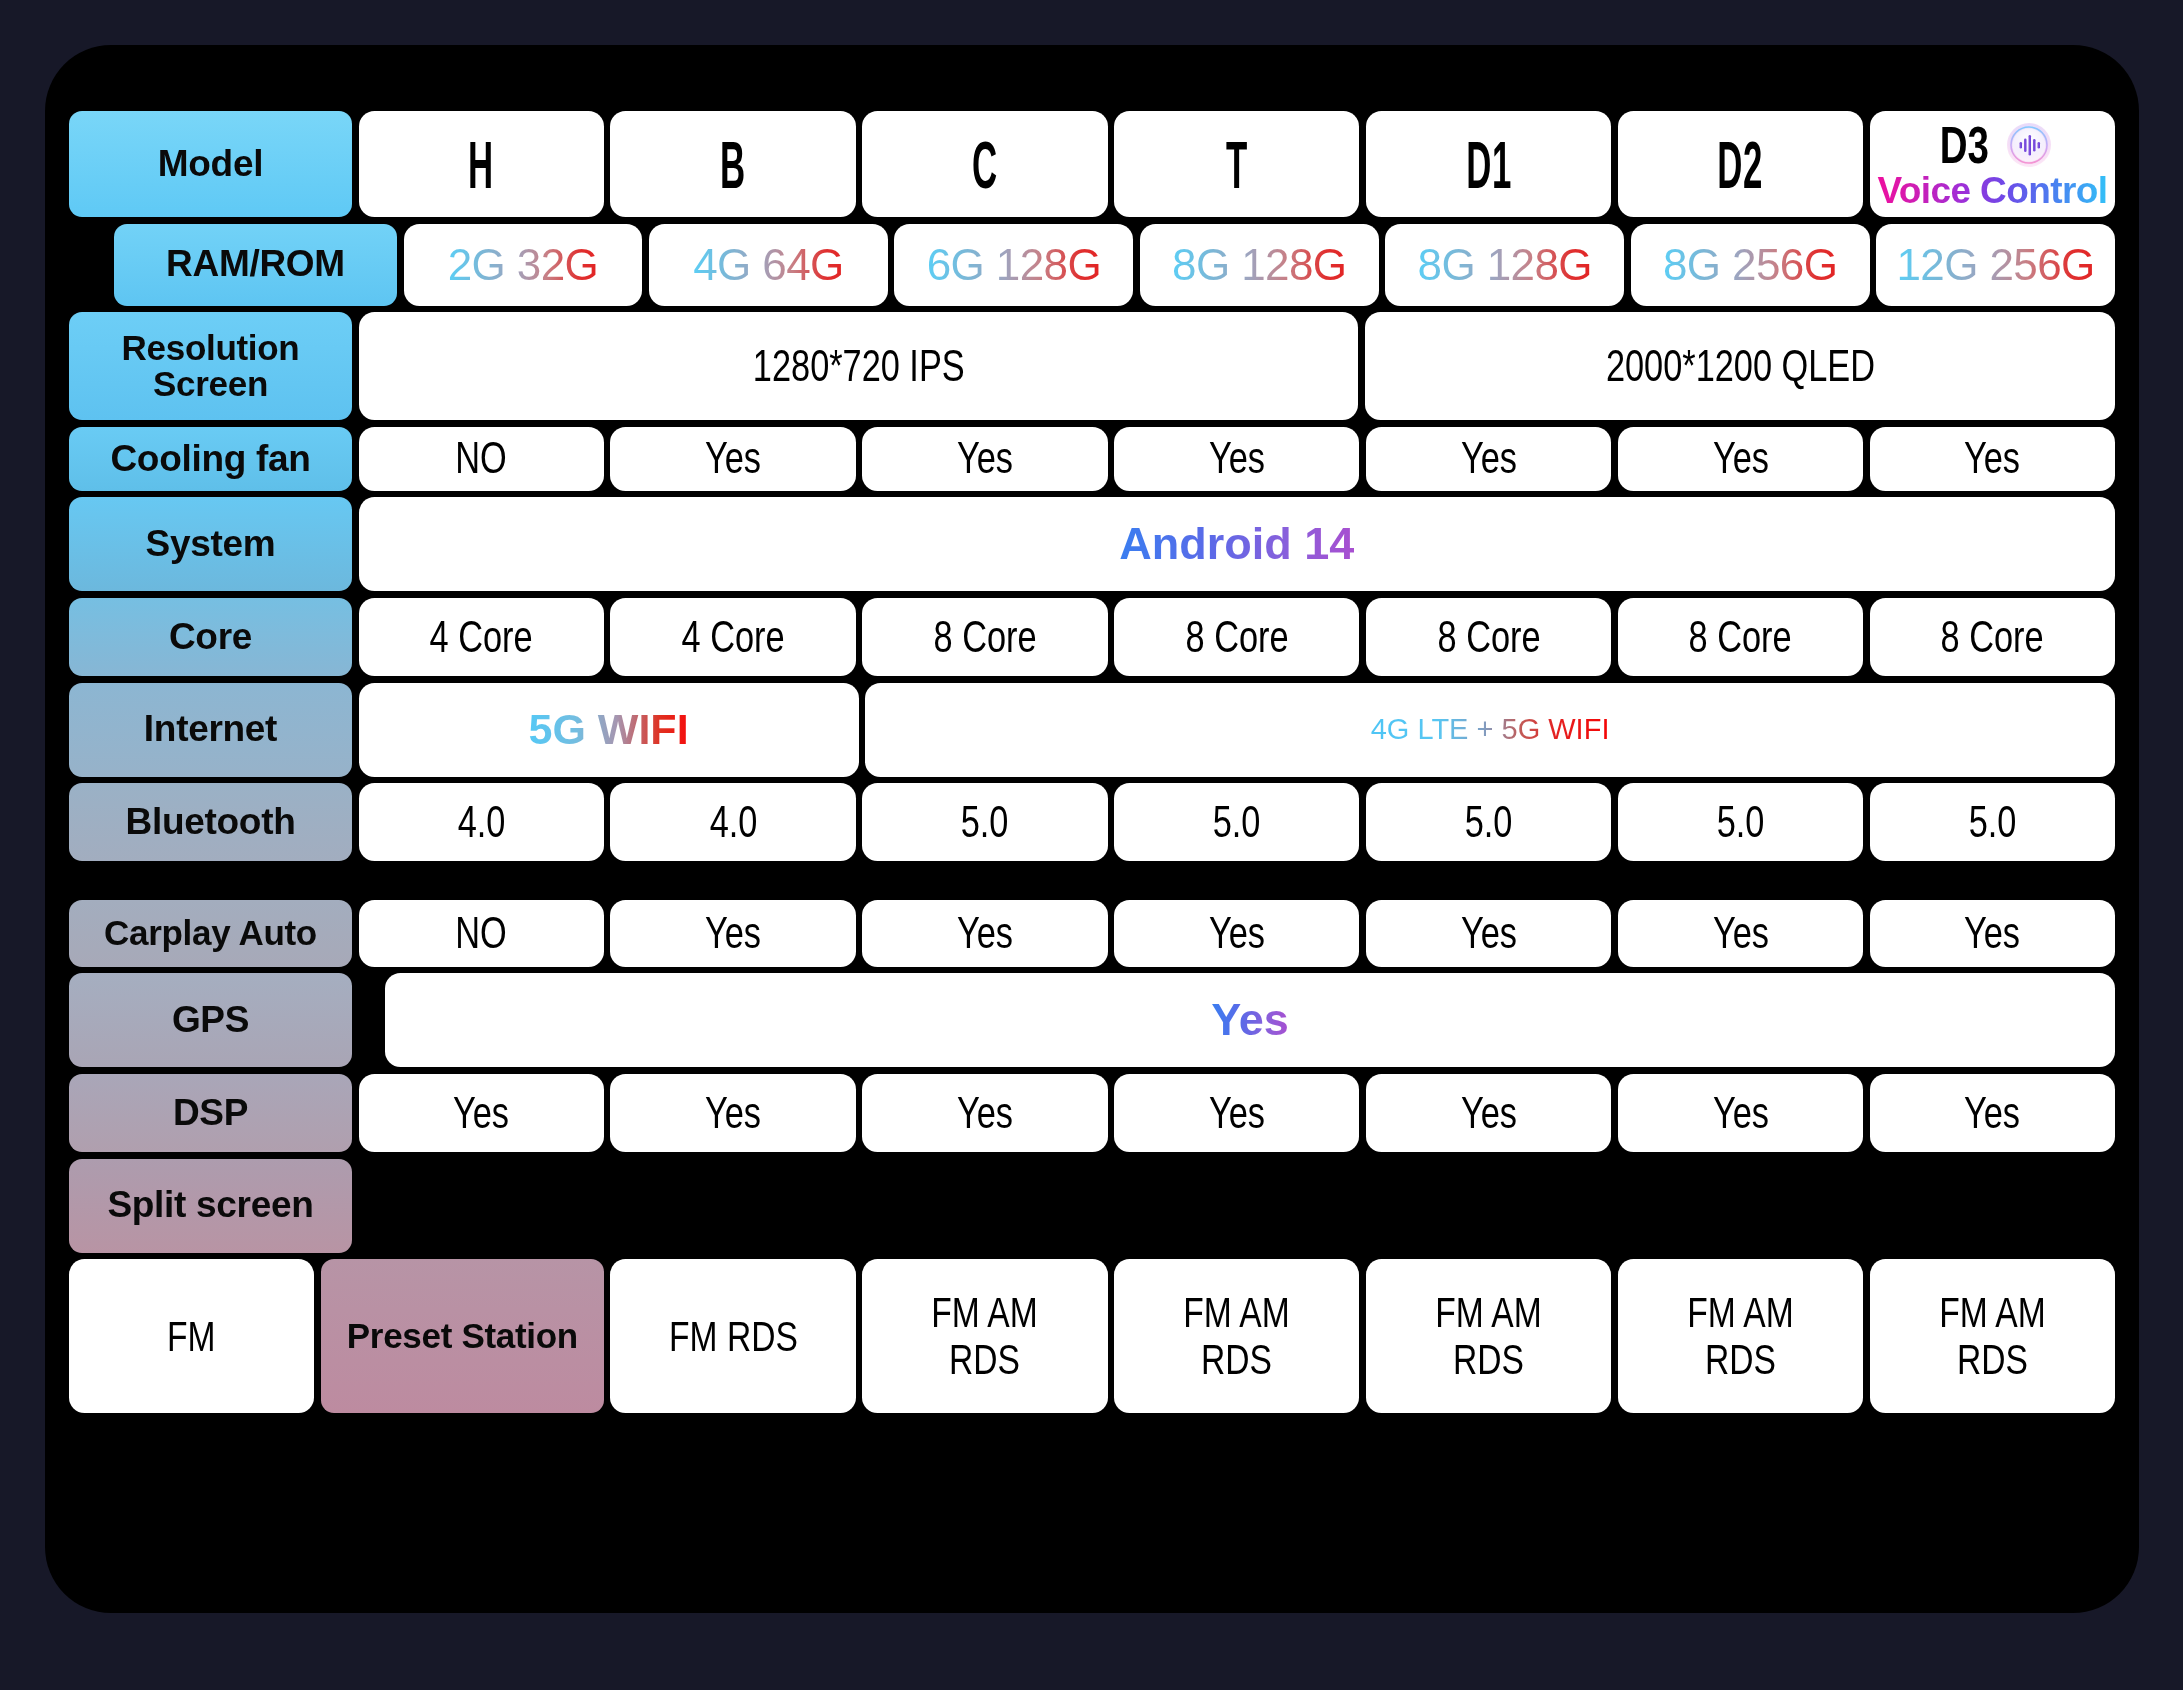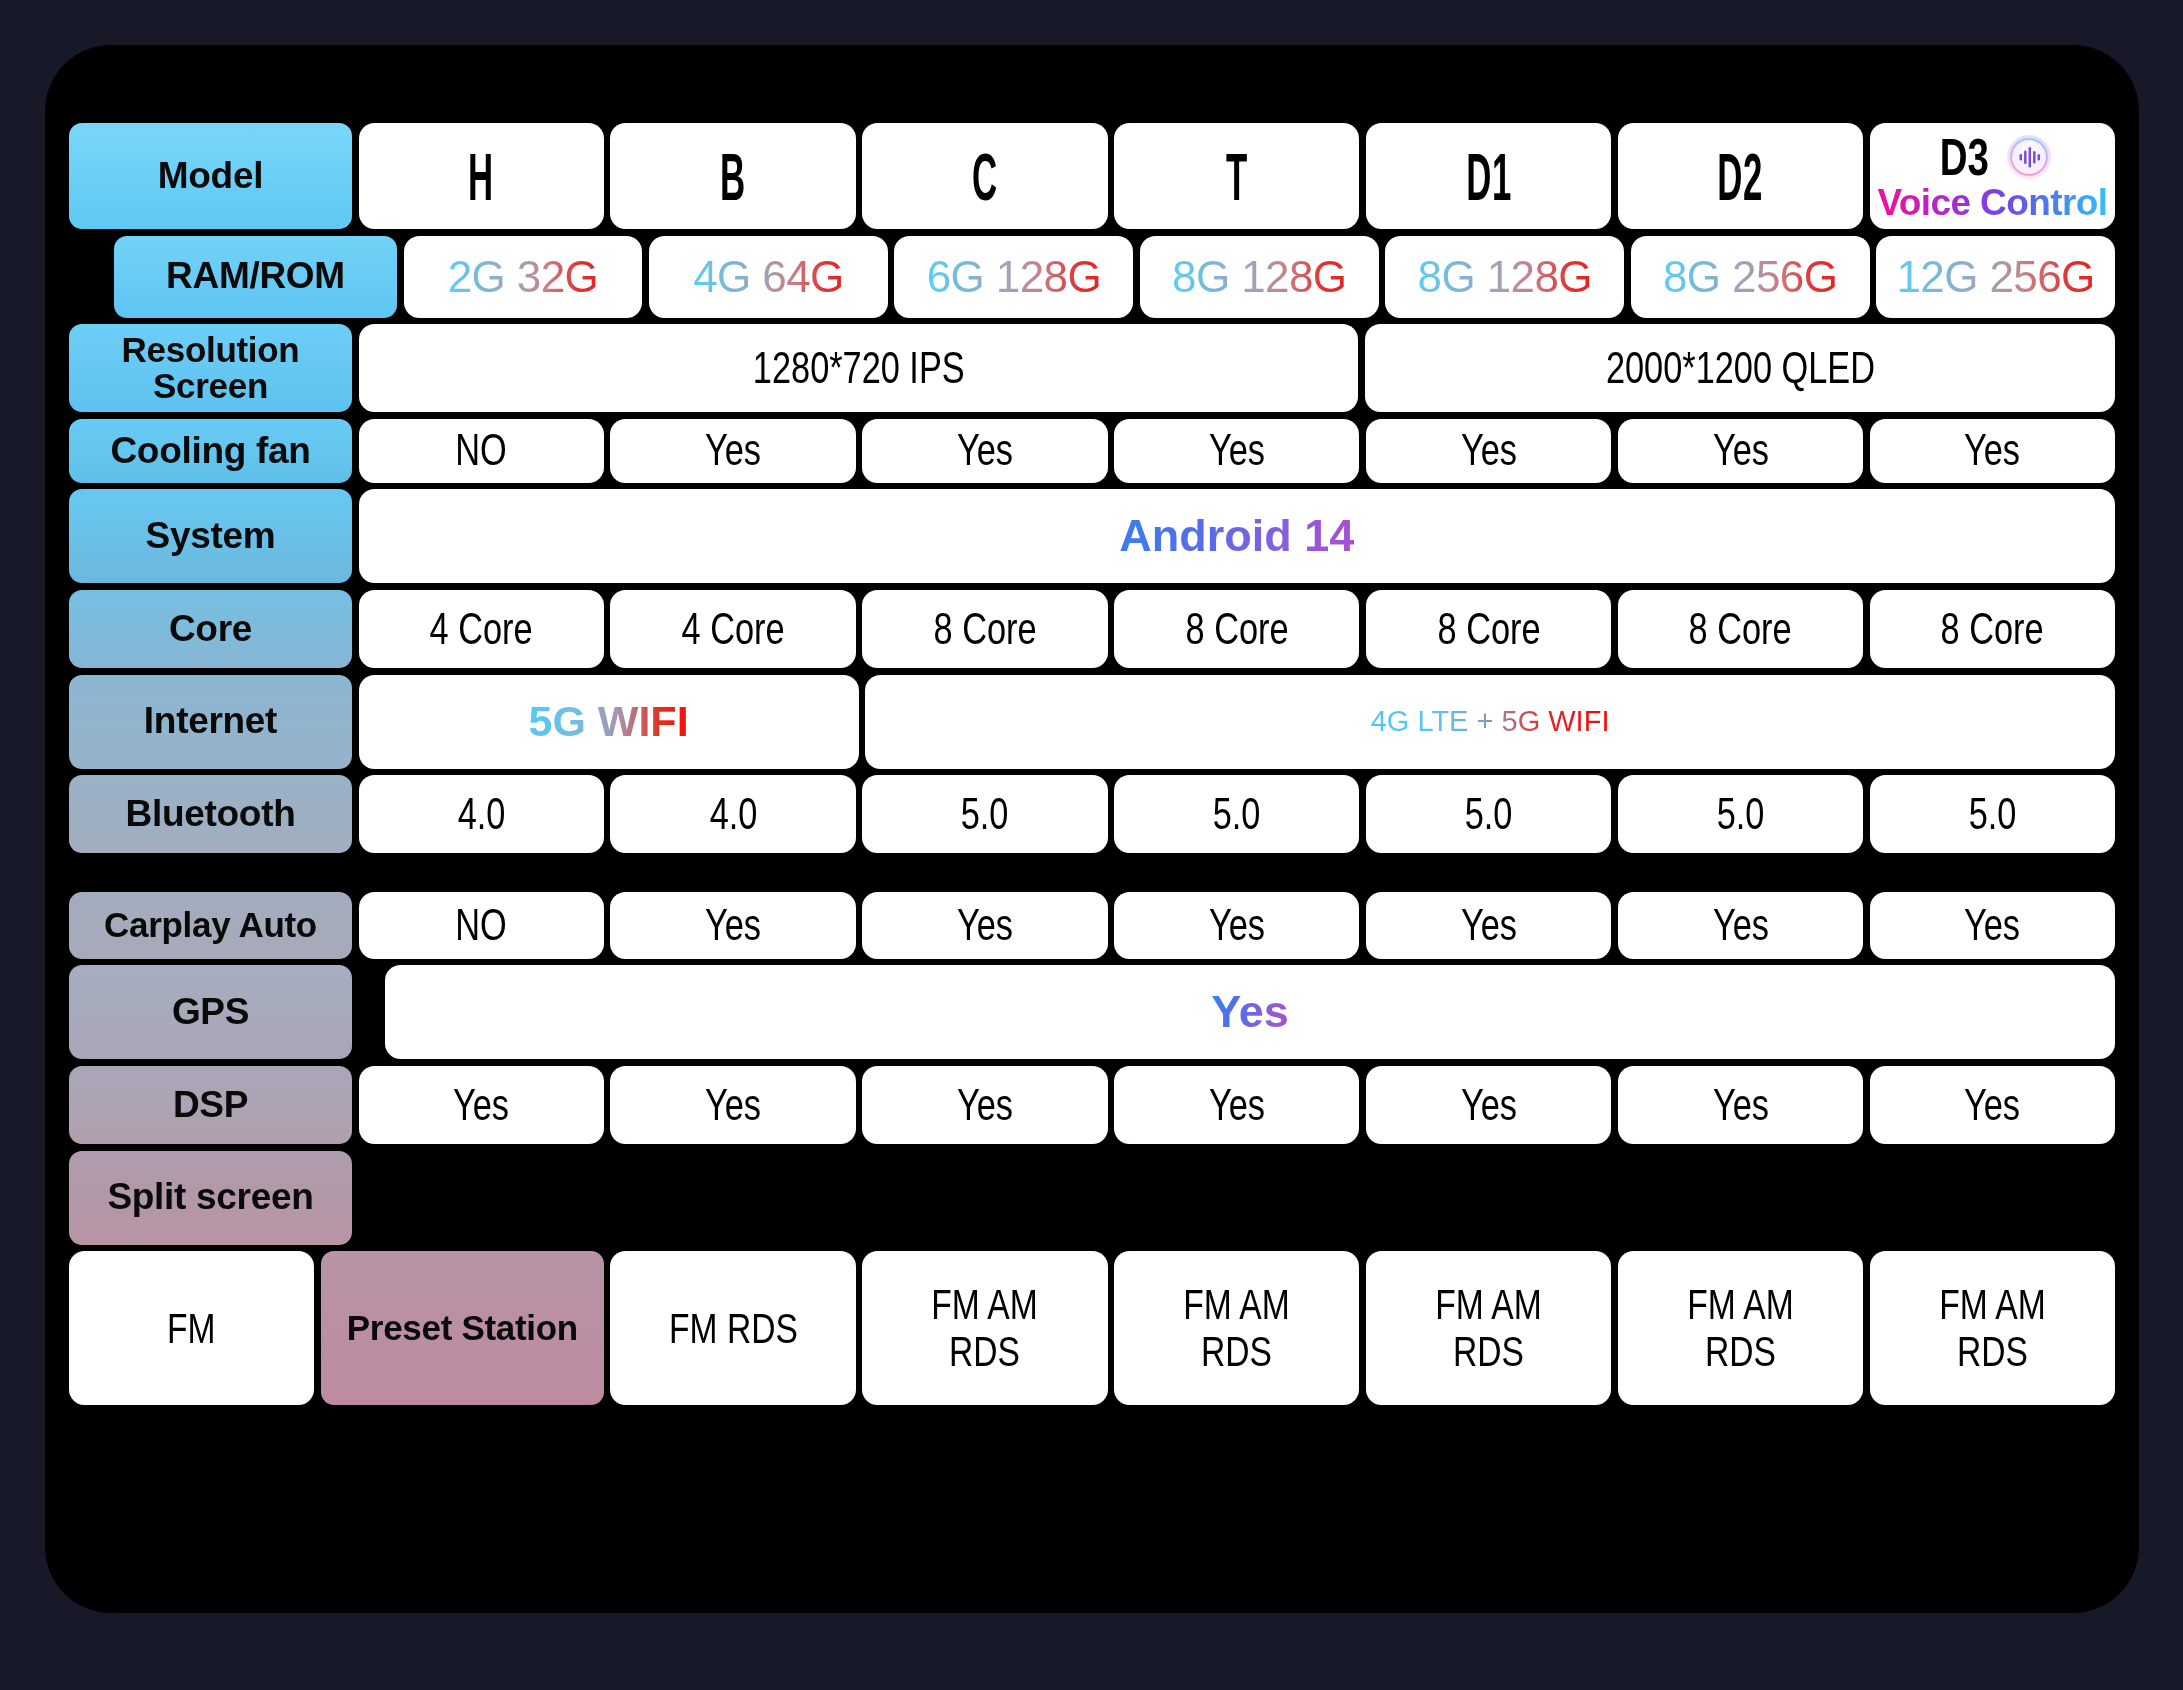--- a/index.html
+++ b/index.html
@@ -65,23 +65,23 @@
 
   
   .v { flex: 1 1 0; min-width: 0; }
   .v2 { flex: 2 1 0; min-width: 0; }
   .v3 { flex: 3 1 0; min-width: 0; }
   .v4 { flex: 4 1 0; min-width: 0; }
   .v5 { flex: 5 1 0; min-width: 0; }
   .v7 { flex: 7 1 0; min-width: 0; }
 
   
-  .r-model       { height: 106px; margin-top: 12px; }
+  .r-model       { height: 106px; }
   .r-ram         { height: 82px; padding-left: 45px; }
-  .r-res         { height: 88px; }
+  .r-res         { height: 108px; }
   .r-cool        { height: 64px; }
   .r-system      { height: 94px; }
   .r-core        { height: 78px; }
   .r-internet    { height: 94px; }
   .r-bt          { height: 78px; }
   .r-carplay     { height: 67px; margin-top: 32px; }
   .r-gps         { height: 94px; gap: 33px; }
   .r-dsp         { height: 78px; }
   .r-split       { height: 94px; }
   .r-preset      { height: 154px; }

